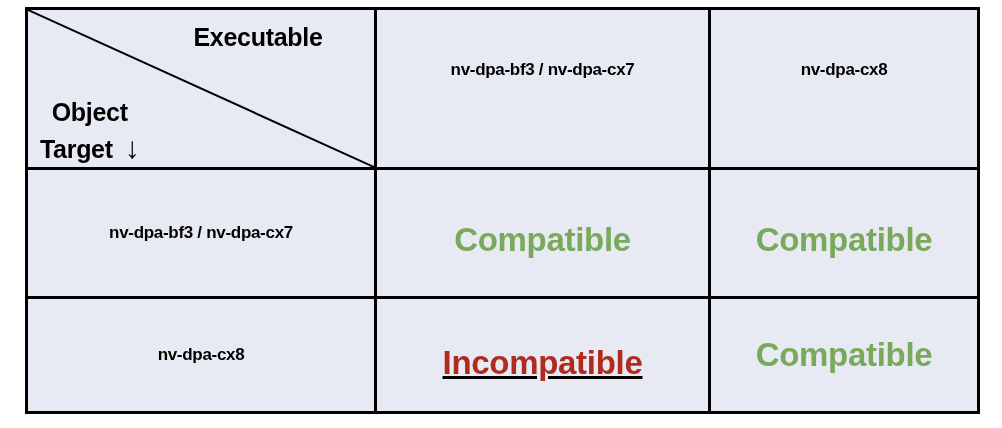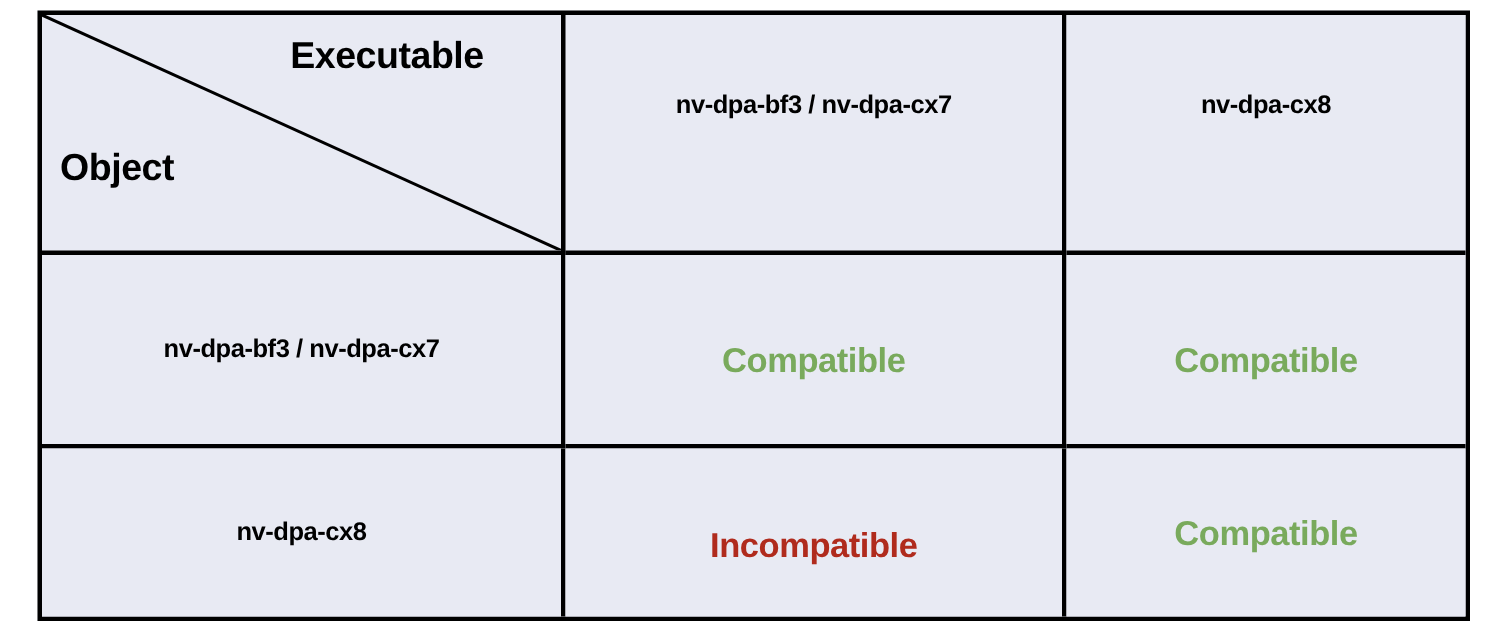--- a/index.html
+++ b/index.html
@@ -43,28 +43,28 @@
     font-weight: bold;
     font-size: 17px;
     color: #000000;
     letter-spacing: -0.3px;
     white-space: nowrap;
   }
   .col-hdr { padding-bottom: 37px; }
 
   .status-label {
     font-weight: bold;
-    font-size: 23px;
+    font-size: 33px;
     letter-spacing: -0.3px;
     white-space: nowrap;
   }
   .compatible   { color: #79aa5c; }
   .incompatible { color: #b02b1d; }
   .pad-mid { padding-top: 14px; }
-  .pad-low { padding-top: 16px; }
+  .pad-low { padding-top: 16px; text-decoration: underline; }
 
   
   .corner { position: relative; display: block; }
   .corner svg {
     position: absolute;
     inset: 0;
     width: 100%;
     height: 100%;
   }
   .axis-label {
@@ -110,20 +110,23 @@
       </svg>
       <div class="axis-label exec-label">
         <div>
           <span>Executable</span>
         </div>
       </div>
       <div class="axis-label obj-label">
         <div>
           <span>Object</span>
         </div>
+        <div>
+          <span>Target</span><span class="arrow-down">↓</span>
+        </div>
       </div>
     </div>
 
     <div class="cell v-divider h-divider col-hdr">
       <span class="hdr">nv-dpa-bf3 / nv-dpa-cx7</span>
     </div>
 
     <div class="cell h-divider col-hdr">
       <span class="hdr">nv-dpa-cx8</span>
     </div>

